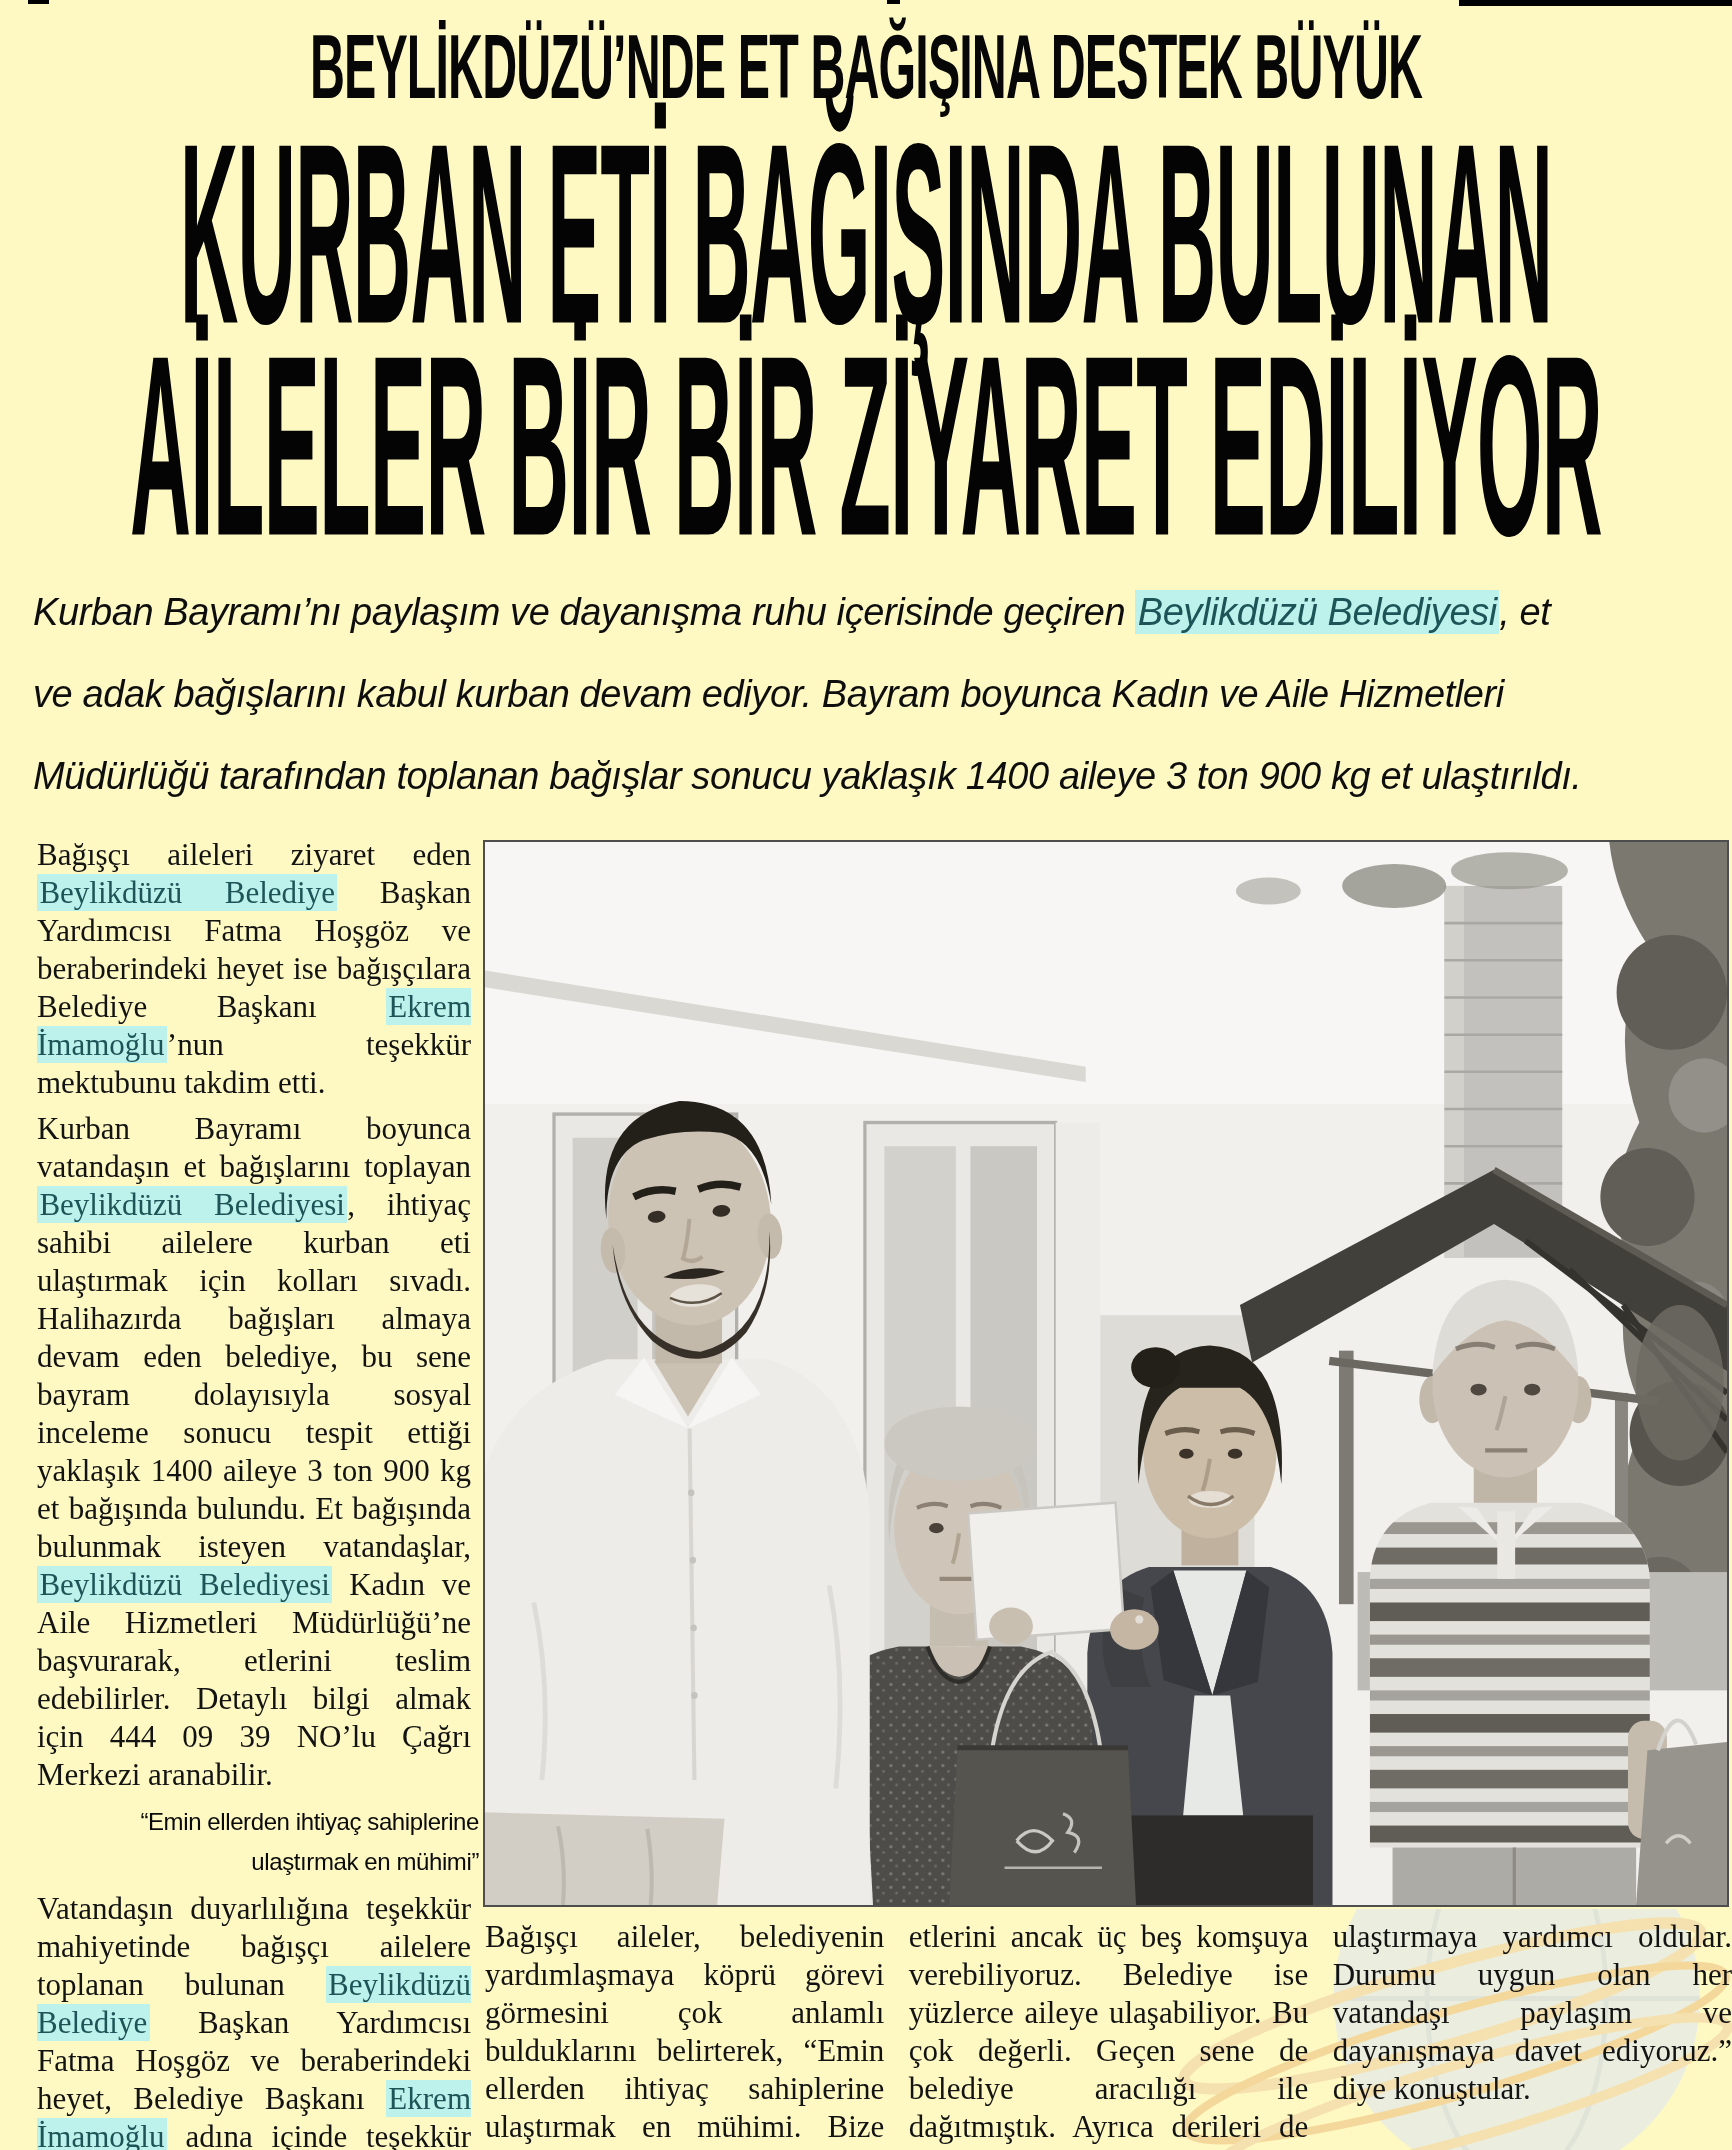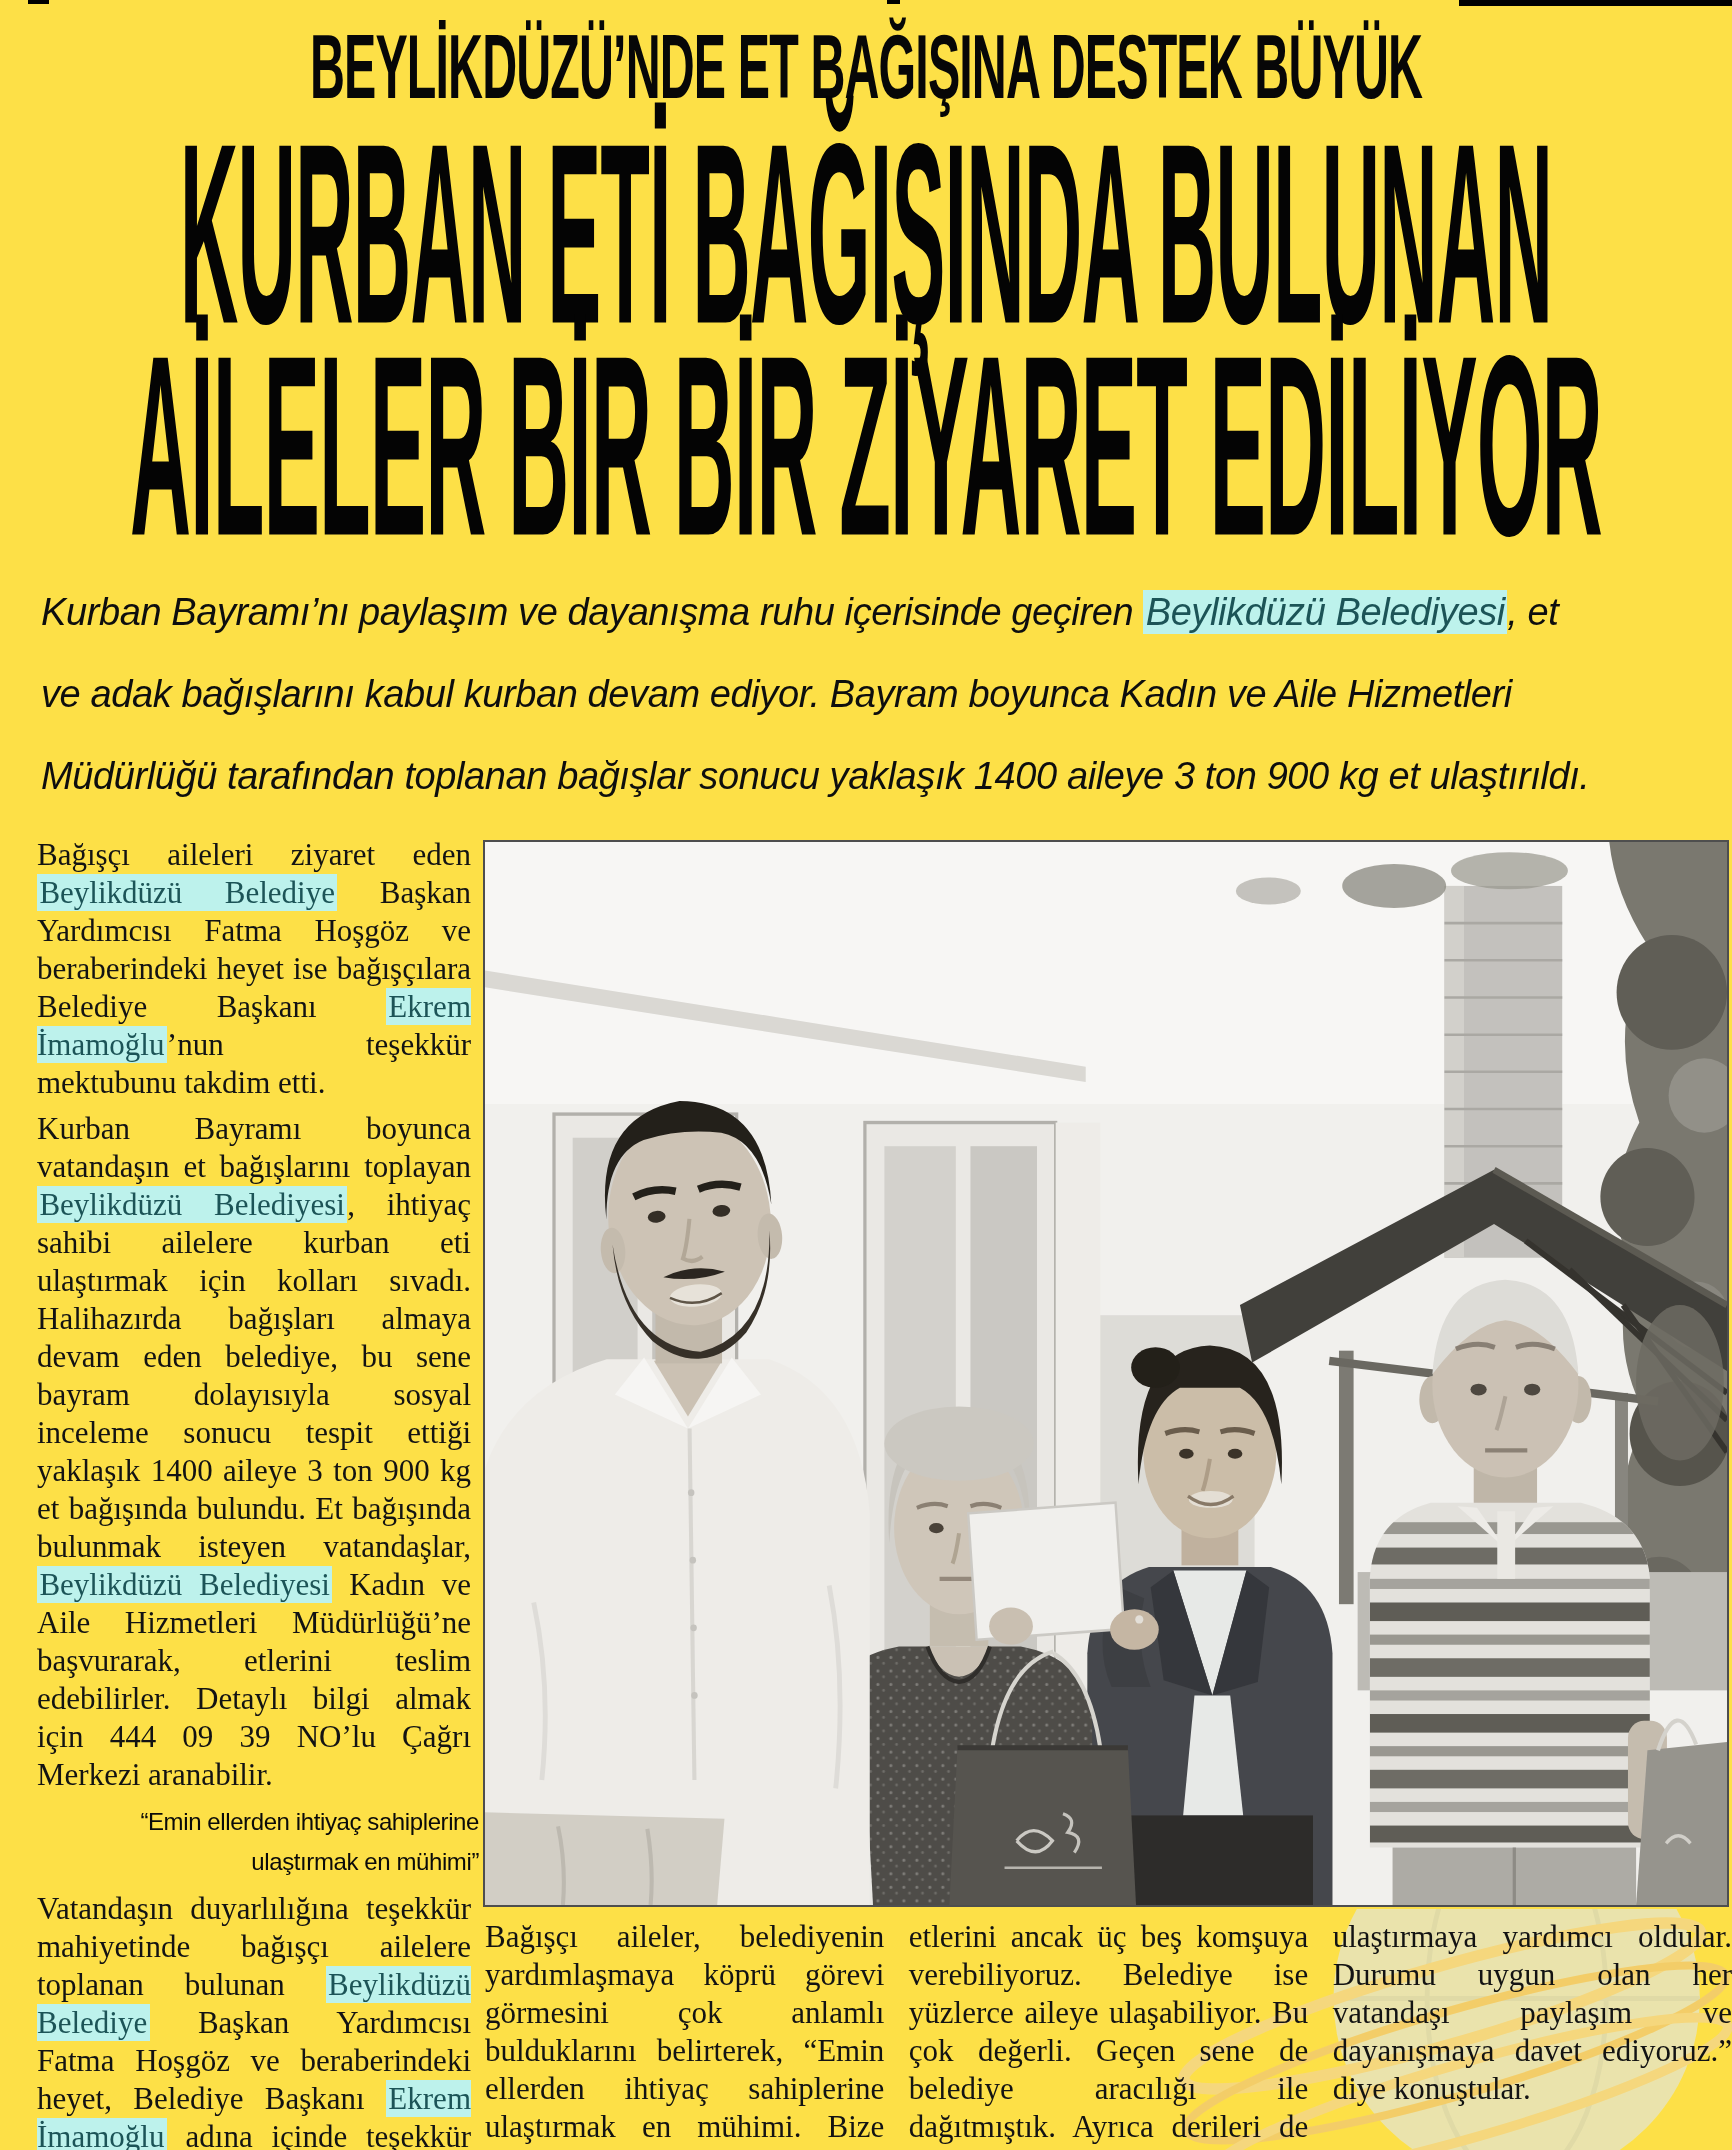--- a/index.html
+++ b/index.html
@@ -1,30 +1,30 @@
 <!DOCTYPE html>
 <html style="--highlight_bg: #bdf2ec; --highlight_text: #1c5457; --headline_color: #000000; --body_color: #131313; --watermark_blue: #dfe6f0; --watermark_orange: #f0d2a2;font-size:13px"><head>
 <meta charset="utf-8">
 <style>
   html,body{margin:0;padding:0;background:#ffffff;}
-  .page{position:relative;width:1732px;height:2151px;background:#fde047;overflow:hidden;
+  .page{position:relative;width:1732px;height:2151px;background:#fef9c3;overflow:hidden;
         font-family:"Liberation Serif", serif;color:#131313;}
   .artifact{position:absolute;background:#000;}
   
   .kicker{position:absolute;left:0;top:19.6px;width:100%;height:95px;display:flex;align-items:center;justify-content:center;}
   .kicker>span{font-family:"Liberation Sans",sans-serif;font-weight:bold;font-size:88px;line-height:1;
         white-space:nowrap;transform:scale(0.55,1.04);letter-spacing:-1.6px;color:#070707;}
   .headline-line{position:absolute;left:0;width:100%;height:235px;display:flex;align-items:center;justify-content:center;color:#040404;}
   .headline-line>span{font-family:"Liberation Sans",sans-serif;font-weight:bold;font-size:238px;line-height:1;white-space:nowrap;letter-spacing:-2.4px;}
   .h-line1{top:116px;} .h-line1>span{transform:scale(0.34,1.08);}
   .h-line2{top:328px;align-items:center;} .h-line2>span{transform:scale(0.355,1.08);}
   
   .lede{position:absolute;left:33px;top:571px;width:1688px;font-family:"Liberation Sans",sans-serif;
         font-style:italic;font-size:38px;line-height:82px;color:#0e0e0e;letter-spacing:-0.4px;}
-  .lede .line{white-space:nowrap;margin-left:8px;}
+  .lede .line{white-space:nowrap;}
   .hl{background:var(--highlight_bg,#bdf2ec);color:var(--highlight_text,#1c5457);padding:0.8px 2.4px;}
   
   .col-left{position:absolute;left:29px;top:828px;width:450px;font-size:31px;line-height:38px;text-align:justify;}
   .col-left p{margin:8px;}
   .col-left .subhead{font-family:"Liberation Sans",sans-serif;font-weight:normal;font-size:24px;line-height:40px;
         margin:4.9px 0 3.3px 0;text-align:right;letter-spacing:-0.4px;color:#0a0a0a;}
   
   .photo-frame{position:absolute;left:483px;top:840px;width:1242px;height:1063px;border:2.4px solid #4e4e4e;
         background:#f4f3f0;z-index:2;}
   .photo-frame svg{display:block;width:100%;height:100%;}

